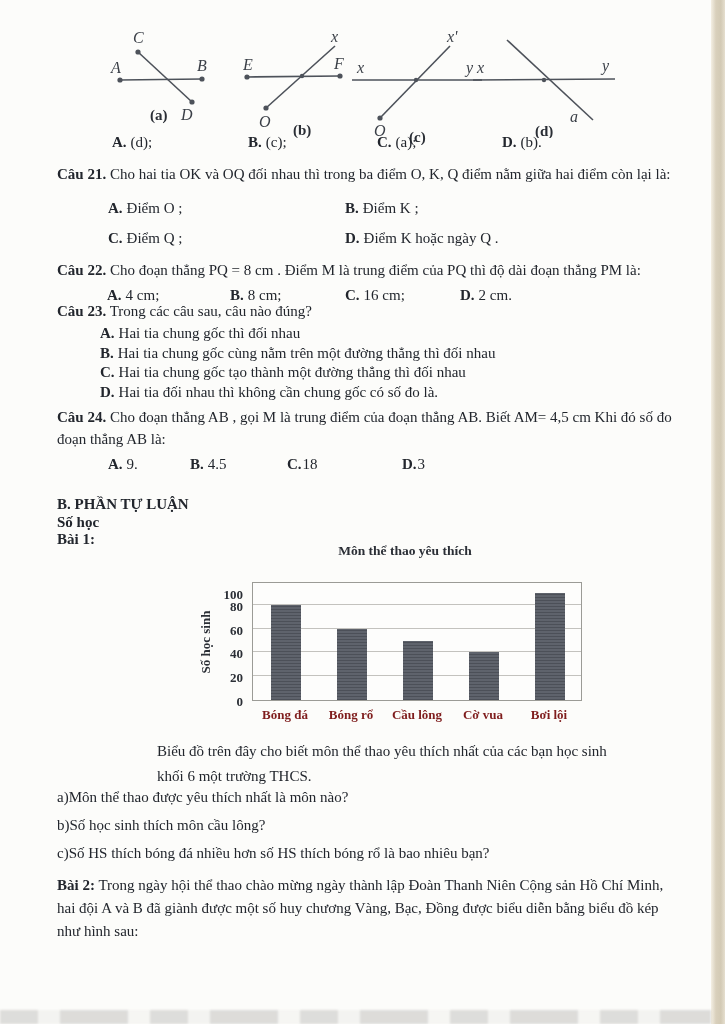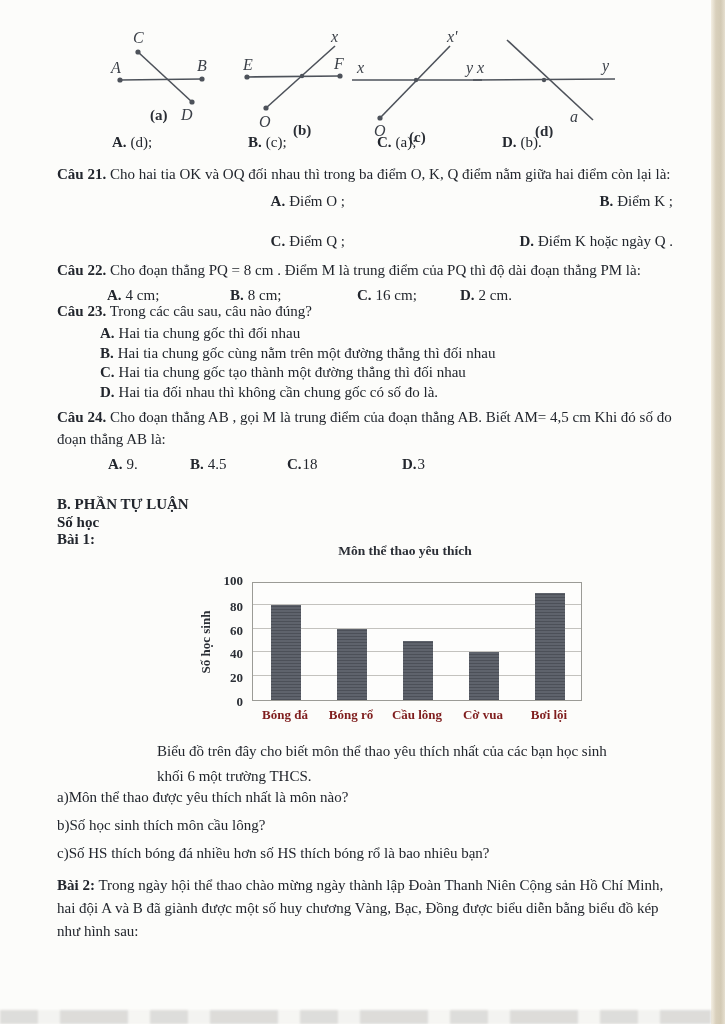--- a/index.html
+++ b/index.html
@@ -23,21 +23,21 @@
   }
   .fig { position:absolute; }
   .fig line { stroke:#4d525a; stroke-width:1.6; }
   .fig circle { fill:#4d525a; }
   .fig text { font-family:"Liberation Serif",serif; font-style:italic; font-size:16px; fill:#3a3f47; }
   .fig text.cap { font-style:normal; font-weight:bold; font-size:15px; fill:#2a2e35; }
   .blk { position:absolute; left:57px; width:616px; font-size:15px; line-height:22px; }
   .b { font-weight:bold; }
   .ansrow { position:absolute; left:57px; top:134px; width:616px; height:22px; font-size:15px; }
   .aopt { position:absolute; top:0; white-space:nowrap; }
-  .optgrid2 { margin-left:51px; margin-top:5px; display:grid; grid-template-columns:237px 1fr; row-gap:18px;text-align:right; }
+  .optgrid2 { margin-left:51px; margin-top:12px; display:grid; grid-template-columns:237px 1fr; row-gap:8px; }
   .optline { margin-left:43px; line-height:19.6px; }
   .optabs-wrap { position:relative; height:22px; margin-top:3px; }
   .letter { font-weight:bold; margin-right:4px; }
   .sect { line-height:17.5px; font-weight:bold; font-size:15px;margin-top:20px; }
   
   .chart { position:absolute; left:195px; top:540px; width:440px; }
   .chart-title { width:420px; text-align:center; font-weight:bold; font-size:13.5px; margin-top:3px; color:#2b2f36; }
   .plot-wrap { position:relative; margin-left:57px; margin-top:23px; width:330px; height:119px;
                border:1px solid #9b9b96; background:#fdfdfc; }
   .gridline { position:absolute; left:0; width:100%; height:1px; background:#c3c2be; }
@@ -126,21 +126,21 @@
       <div><span class="letter">D.</span><span>Điểm K hoặc ngày Q .</span></div>
     </div>
   </div>
 
   <div class="blk" style="top:259px">
     <span class="b">Câu 22.</span>
     <span>Cho đoạn thẳng PQ = 8 cm . Điểm M là trung điểm của PQ thì độ dài đoạn thẳng PM là:</span>
     <div class="optabs-wrap">
       <span class="aopt" style="left:50px"><span class="letter">A.</span><span>4 cm;</span></span>
       <span class="aopt" style="left:173px"><span class="letter">B.</span><span>8 cm;</span></span>
-      <span class="aopt" style="left:300px"><span class="letter">C.</span><span>16 cm;</span></span>
+      <span class="aopt" style="left:288px"><span class="letter">C.</span><span>16 cm;</span></span>
       <span class="aopt" style="left:403px"><span class="letter">D.</span><span>2 cm.</span></span>
     </div>
   </div>
 
   <div class="blk" style="top:300px">
     <span class="b">Câu 23.</span>
     <span>Trong các câu sau, câu nào đúng?</span>
     <div style="margin-top:2px">
       <div class="optline"><span class="letter">A.</span><span>Hai tia chung gốc thì đối nhau</span></div>
       <div class="optline"><span class="letter">B.</span><span>Hai tia chung gốc cùng nằm trên một đường thẳng thì đối nhau</span></div>
@@ -168,21 +168,21 @@
 
   <div class="chart">
     <div class="chart-title">Môn thể thao yêu thích</div>
     <div class="plot-wrap" id="plot">
       <div class="yticks" id="yticks">
           <div class="ytick" style="bottom: -8px;">0</div>
           <div class="ytick" style="bottom: 15.8px;">20</div>
           <div class="ytick" style="bottom: 39.6px;">40</div>
           <div class="ytick" style="bottom: 63.4px;">60</div>
           <div class="ytick" style="bottom: 87.2px;">80</div>
-          <div class="ytick" style="bottom: 113px;">100</div>
+          <div class="ytick" style="bottom: 99px;">100</div>
         </div>
       <div class="ylabel">Số học sinh</div>
     <div class="gridline" style="bottom: 23.8px;"></div>
         <div class="gridline" style="bottom: 47.6px;"></div>
         <div class="gridline" style="bottom: 71.4px;"></div>
         <div class="gridline" style="bottom: 95.2px;"></div>
         <div class="bar" style="left: 18px; height: 95.2px; background-color: rgb(88, 93, 102);"></div>
         <div class="bar" style="left: 84px; height: 71.4px; background-color: rgb(88, 93, 102);"></div>
         <div class="bar" style="left: 150px; height: 59.5px; background-color: rgb(88, 93, 102);"></div>
         <div class="bar" style="left: 216px; height: 47.6px; background-color: rgb(88, 93, 102);"></div>

